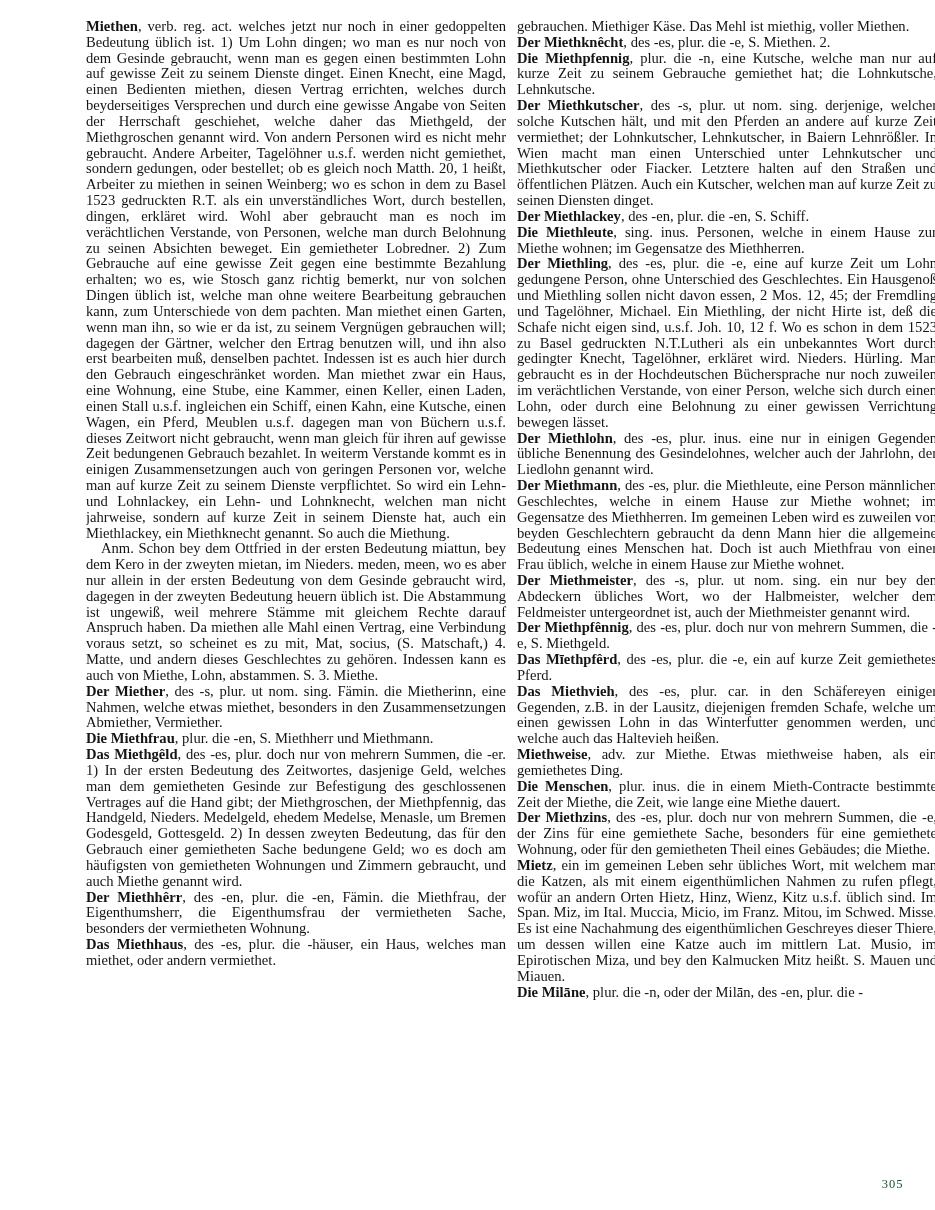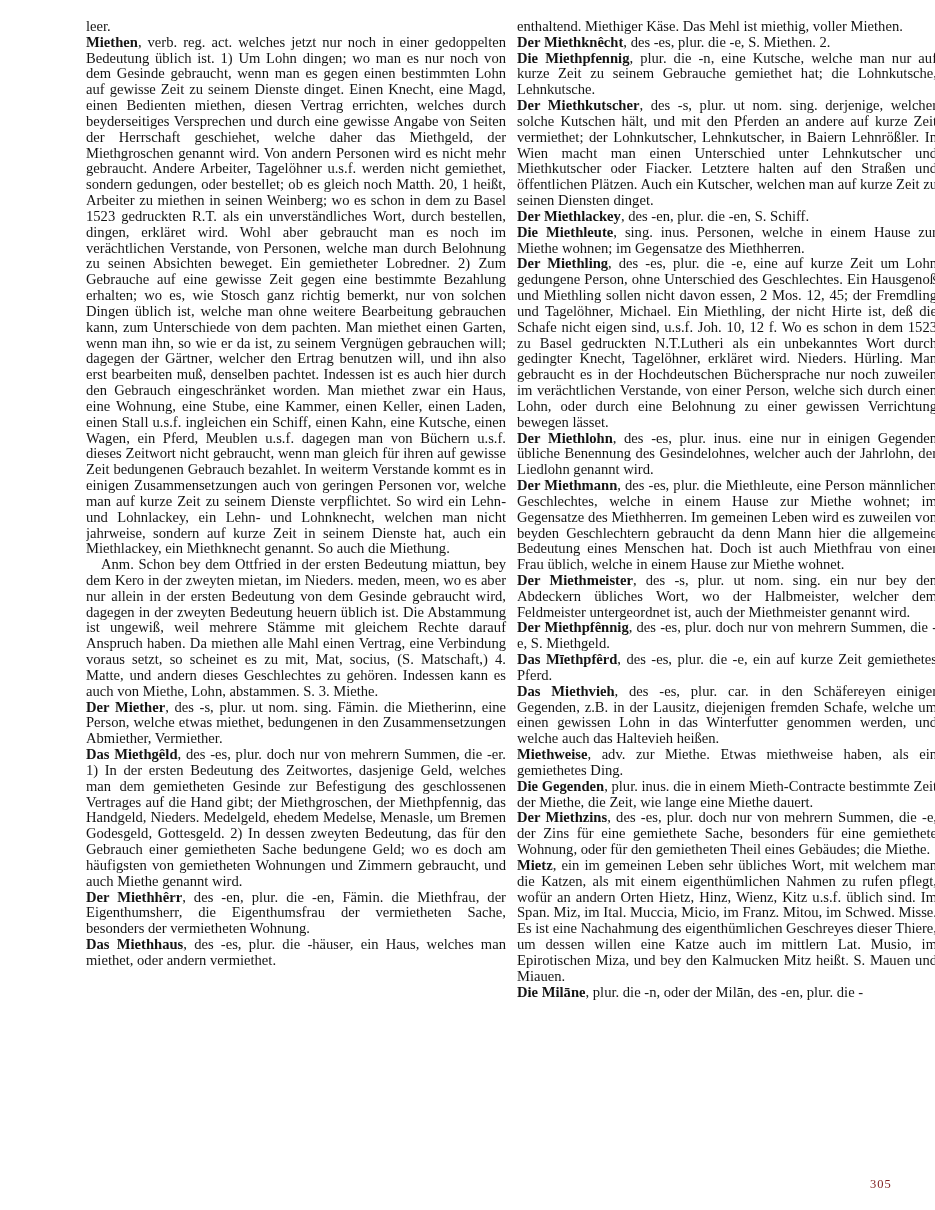--- a/index.html
+++ b/index.html
@@ -44,55 +44,55 @@
   .hw {
     font-weight: bold;
   }
   .it {
   }
   .page-number {
     position: absolute;
     top: 1177px;
     left: 870px;
     width: 45px;
-    text-align: left;
+    text-align: center;
     font-size: 12.5px;
     letter-spacing: 1px;
-    color: #7f1d1d;
+    color: #14532d;
   }
 </style>
 </head>
 <body>
 
 <div class="page">
   <div class="columns">
     <div class="column">
-        <p class="entry"><span class="tx">leer.</span></p>
         <p class="entry"><span class="hw">Miethen</span><span class="tx">, </span><span class="it">verb. reg. act.</span><span class="tx"> welches jetzt nur noch in einer gedoppelten Bedeutung üblich ist. 1) Um Lohn dingen; wo man es nur noch von dem Gesinde gebraucht, wenn man es gegen einen bestimmten Lohn auf gewisse Zeit zu seinem Dienste dinget. Einen Knecht, eine Magd, einen Bedienten miethen, diesen Vertrag errichten, welches durch beyderseitiges Versprechen und durch eine gewisse Angabe von Seiten der Herrschaft geschiehet, welche daher das Miethgeld, der Miethgroschen genannt wird. Von andern Personen wird es nicht mehr gebraucht. Andere Arbeiter, Tagelöhner u.s.f. werden nicht gemiethet, sondern gedungen, oder bestellet; ob es gleich noch Matth. 20, 1 heißt, Arbeiter zu miethen in seinen Weinberg; wo es schon in dem zu Basel 1523 gedruckten R.T. als ein unverständliches Wort, durch bestellen, dingen, erkläret wird. Wohl aber gebraucht man es noch im verächtlichen Verstande, von Personen, welche man durch Belohnung zu seinen Absichten beweget. Ein gemietheter Lobredner. 2) Zum Gebrauche auf eine gewisse Zeit gegen eine bestimmte Bezahlung erhalten; wo es, wie Stosch ganz richtig bemerkt, nur von solchen Dingen üblich ist, welche man ohne weitere Bearbeitung gebrauchen kann, zum Unterschiede von dem pachten. Man miethet einen Garten, wenn man ihn, so wie er da ist, zu seinem Vergnügen gebrauchen will; dagegen der Gärtner, welcher den Ertrag benutzen will, und ihn also erst bearbeiten muß, denselben pachtet. Indessen ist es auch hier durch den Gebrauch eingeschränket worden. Man miethet zwar ein Haus, eine Wohnung, eine Stube, eine Kammer, einen Keller, einen Laden, einen Stall u.s.f. ingleichen ein Schiff, einen Kahn, eine Kutsche, einen Wagen, ein Pferd, Meublen u.s.f. dagegen man von Büchern u.s.f. dieses Zeitwort nicht gebraucht, wenn man gleich für ihren auf gewisse Zeit bedungenen Gebrauch bezahlet. In weiterm Verstande kommt es in einigen Zusammensetzungen auch von geringen Personen vor, welche man auf kurze Zeit zu seinem Dienste verpflichtet. So wird ein Lehn- und Lohnlackey, ein Lehn- und Lohnknecht, welchen man nicht jahrweise, sondern auf kurze Zeit in seinem Dienste hat, auch ein Miethlackey, ein Miethknecht genannt. So auch die Miethung.</span></p>
         <p class="entry indent"><span class="tx">Anm. Schon bey dem Ottfried in der ersten Bedeutung </span><span class="it">miattun</span><span class="tx">, bey dem Kero in der zweyten </span><span class="it">mietan</span><span class="tx">, im Nieders. meden, meen, wo es aber nur allein in der ersten Bedeutung von dem Gesinde gebraucht wird, dagegen in der zweyten Bedeutung heuern üblich ist. Die Abstammung ist ungewiß, weil mehrere Stämme mit gleichem Rechte darauf Anspruch haben. Da miethen alle Mahl einen Vertrag, eine Verbindung voraus setzt, so scheinet es zu mit, Mat, </span><span class="it">socius</span><span class="tx">, (S. Matschaft,) 4. Matte, und andern dieses Geschlechtes zu gehören. Indessen kann es auch von Miethe, Lohn, abstammen. S. 3. Miethe.</span></p>
-        <p class="entry"><span class="hw">Der Miether</span><span class="tx">, des -s, </span><span class="it">plur. ut nom. sing.</span><span class="tx"> Fämin. die Mietherinn, eine Person, welche etwas miethet, bedungenen in den Zusammensetzungen Abmiether, Vermiether.</span></p>
+        <p class="entry"><span class="hw">Der Miether</span><span class="tx">, des -s, </span><span class="it">plur. ut nom. sing.</span><span class="tx"> Fämin. die Mietherinn, eine Nahmen, welche etwas miethet, besonders in den Zusammensetzungen Abmiether, Vermiether.</span></p>
+        <p class="entry"><span class="hw">Die Miethfrau</span><span class="tx">, </span><span class="it">plur.</span><span class="tx"> die -en, S. Miethherr und Miethmann.</span></p>
         <p class="entry"><span class="hw">Das Miethgêld</span><span class="tx">, des -es, </span><span class="it">plur.</span><span class="tx"> doch nur von mehrern Summen, die -er. 1) In der ersten Bedeutung des Zeitwortes, dasjenige Geld, welches man dem gemietheten Gesinde zur Befestigung des geschlossenen Vertrages auf die Hand gibt; der Miethgroschen, der Miethpfennig, das Handgeld, Nieders. Medelgeld, ehedem Medelse, Menasle, um Bremen Godesgeld, Gottesgeld. 2) In dessen zweyten Bedeutung, das für den Gebrauch einer gemietheten Sache bedungene Geld; wo es doch am häufigsten von gemietheten Wohnungen und Zimmern gebraucht, und auch Miethe genannt wird.</span></p>
         <p class="entry"><span class="hw">Der Miethhêrr</span><span class="tx">, des -en, </span><span class="it">plur.</span><span class="tx"> die -en, Fämin. die Miethfrau, der Eigenthumsherr, die Eigenthumsfrau der vermietheten Sache, besonders der vermietheten Wohnung.</span></p>
         <p class="entry"><span class="hw">Das Miethhaus</span><span class="tx">, des -es, </span><span class="it">plur.</span><span class="tx"> die -häuser, ein Haus, welches man miethet, oder andern vermiethet.</span></p>
       </div>
     <div class="column">
-        <p class="entry"><span class="tx">enthaltend. Miethiger Käse. Das Mehl ist miethig, voller Miethen.</span></p>
+        <p class="entry"><span class="tx">gebrauchen. Miethiger Käse. Das Mehl ist miethig, voller Miethen.</span></p>
         <p class="entry"><span class="hw">Der Miethknêcht</span><span class="tx">, des -es, </span><span class="it">plur.</span><span class="tx"> die -e, S. Miethen. 2.</span></p>
         <p class="entry"><span class="hw">Die Miethpfennig</span><span class="tx">, </span><span class="it">plur.</span><span class="tx"> die -n, eine Kutsche, welche man nur auf kurze Zeit zu seinem Gebrauche gemiethet hat; die Lohnkutsche, Lehnkutsche.</span></p>
         <p class="entry"><span class="hw">Der Miethkutscher</span><span class="tx">, des -s, </span><span class="it">plur. ut nom. sing.</span><span class="tx"> derjenige, welcher solche Kutschen hält, und mit den Pferden an andere auf kurze Zeit vermiethet; der Lohnkutscher, Lehnkutscher, in Baiern Lehnrößler. In Wien macht man einen Unterschied unter Lehnkutscher und Miethkutscher oder Fiacker. Letztere halten auf den Straßen und öffentlichen Plätzen. Auch ein Kutscher, welchen man auf kurze Zeit zu seinen Diensten dinget.</span></p>
         <p class="entry"><span class="hw">Der Miethlackey</span><span class="tx">, des -en, </span><span class="it">plur.</span><span class="tx"> die -en, S. Schiff.</span></p>
         <p class="entry"><span class="hw">Die Miethleute</span><span class="tx">, </span><span class="it">sing. inus.</span><span class="tx"> Personen, welche in einem Hause zur Miethe wohnen; im Gegensatze des Miethherren.</span></p>
         <p class="entry"><span class="hw">Der Miethling</span><span class="tx">, des -es, </span><span class="it">plur.</span><span class="tx"> die -e, eine auf kurze Zeit um Lohn gedungene Person, ohne Unterschied des Geschlechtes. Ein Hausgenoß und Miethling sollen nicht davon essen, 2 Mos. 12, 45; der Fremdling und Tagelöhner, Michael. Ein Miethling, der nicht Hirte ist, deß die Schafe nicht eigen sind, u.s.f. Joh. 10, 12 f. Wo es schon in dem 1523 zu Basel gedruckten N.T.Lutheri als ein unbekanntes Wort durch gedingter Knecht, Tagelöhner, erkläret wird. Nieders. Hürling. Man gebraucht es in der Hochdeutschen Büchersprache nur noch zuweilen im verächtlichen Verstande, von einer Person, welche sich durch einen Lohn, oder durch eine Belohnung zu einer gewissen Verrichtung bewegen lässet.</span></p>
         <p class="entry"><span class="hw">Der Miethlohn</span><span class="tx">, des -es, </span><span class="it">plur. inus.</span><span class="tx"> eine nur in einigen Gegenden übliche Benennung des Gesindelohnes, welcher auch der Jahrlohn, der Liedlohn genannt wird.</span></p>
         <p class="entry"><span class="hw">Der Miethmann</span><span class="tx">, des -es, </span><span class="it">plur.</span><span class="tx"> die Miethleute, eine Person männlichen Geschlechtes, welche in einem Hause zur Miethe wohnet; im Gegensatze des Miethherren. Im gemeinen Leben wird es zuweilen von beyden Geschlechtern gebraucht da denn Mann hier die allgemeine Bedeutung eines Menschen hat. Doch ist auch Miethfrau von einer Frau üblich, welche in einem Hause zur Miethe wohnet.</span></p>
         <p class="entry"><span class="hw">Der Miethmeister</span><span class="tx">, des -s, </span><span class="it">plur. ut nom. sing.</span><span class="tx"> ein nur bey den Abdeckern übliches Wort, wo der Halbmeister, welcher dem Feldmeister untergeordnet ist, auch der Miethmeister genannt wird.</span></p>
         <p class="entry"><span class="hw">Der Miethpfênnig</span><span class="tx">, des -es, </span><span class="it">plur.</span><span class="tx"> doch nur von mehrern Summen, die -e, S. Miethgeld.</span></p>
         <p class="entry"><span class="hw">Das Mīethpfêrd</span><span class="tx">, des -es, </span><span class="it">plur.</span><span class="tx"> die -e, ein auf kurze Zeit gemiethetes Pferd.</span></p>
         <p class="entry"><span class="hw">Das Miethvieh</span><span class="tx">, des -es, </span><span class="it">plur. car.</span><span class="tx"> in den Schäfereyen einiger Gegenden, z.B. in der Lausitz, diejenigen fremden Schafe, welche um einen gewissen Lohn in das Winterfutter genommen werden, und welche auch das Haltevieh heißen.</span></p>
         <p class="entry"><span class="hw">Miethweise</span><span class="tx">, </span><span class="it">adv.</span><span class="tx"> zur Miethe. Etwas miethweise haben, als ein gemiethetes Ding.</span></p>
-        <p class="entry"><span class="hw">Die Gegenden</span><span class="tx">, </span><span class="it">plur. inus.</span><span class="tx"> die in einem Mieth-Contracte bestimmte Zeit der Miethe, die Zeit, wie lange eine Miethe dauert.</span></p>
+        <p class="entry"><span class="hw">Die Menschen</span><span class="tx">, </span><span class="it">plur. inus.</span><span class="tx"> die in einem Mieth-Contracte bestimmte Zeit der Miethe, die Zeit, wie lange eine Miethe dauert.</span></p>
         <p class="entry"><span class="hw">Der Miethzins</span><span class="tx">, des -es, </span><span class="it">plur.</span><span class="tx"> doch nur von mehrern Summen, die -e, der Zins für eine gemiethete Sache, besonders für eine gemiethete Wohnung, oder für den gemietheten Theil eines Gebäudes; die Miethe.</span></p>
         <p class="entry"><span class="hw">Mietz</span><span class="tx">, ein im gemeinen Leben sehr übliches Wort, mit welchem man die Katzen, als mit einem eigenthümlichen Nahmen zu rufen pflegt, wofür an andern Orten Hietz, Hinz, Wienz, Kitz u.s.f. üblich sind. Im Span. </span><span class="it">Miz</span><span class="tx">, im Ital. </span><span class="it">Muccia, Micio</span><span class="tx">, im Franz. </span><span class="it">Mitou</span><span class="tx">, im Schwed. </span><span class="it">Misse</span><span class="tx">. Es ist eine Nachahmung des eigenthümlichen Geschreyes dieser Thiere, um dessen willen eine Katze auch im mittlern Lat. </span><span class="it">Musio</span><span class="tx">, im Epirotischen </span><span class="it">Miza</span><span class="tx">, und bey den Kalmucken </span><span class="it">Mitz</span><span class="tx"> heißt. S. Mauen und Miauen.</span></p>
         <p class="entry"><span class="hw">Die Milāne</span><span class="tx">, </span><span class="it">plur.</span><span class="tx"> die -n, oder der Milān, des -en, </span><span class="it">plur.</span><span class="tx"> die -</span></p>
       </div>
   </div>
   <div class="page-number">305</div>
 </div>
 
 </body></html>

